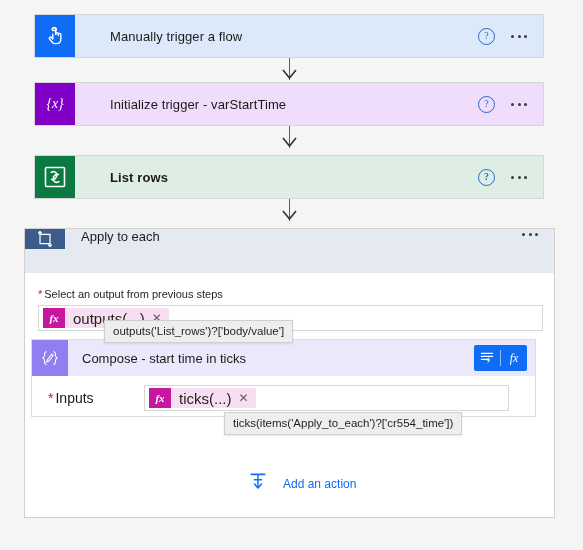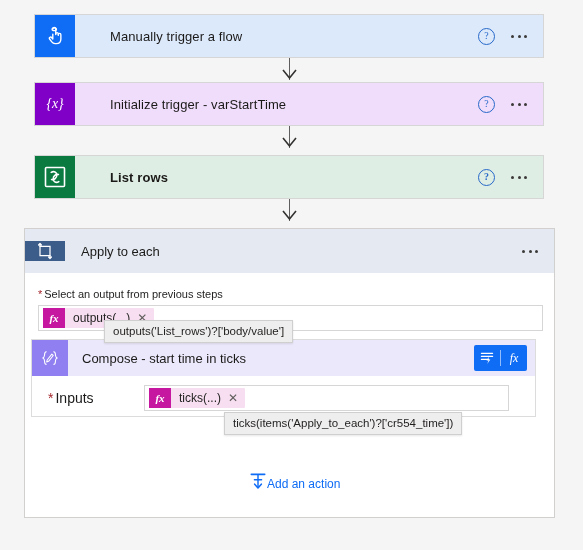--- a/index.html
+++ b/index.html
@@ -61,21 +61,21 @@
   .conn{position:absolute;width:1px;background:#605e5c;}
 
   
   .loop-container{
     position:absolute;
     border:1px solid #d2d0ce;
     background:#ffffff;
     box-sizing:border-box;
   }
   .loop-header{
-    display:flex;align-items:center;height:44px;
+    display:flex;align-items:flex-start;height:44px;
     background:#e4e9f2;
   }
   .loop-header .icon{width:40px;min-width:40px;background:#3c5c8a;display:flex;align-items:center;justify-content:center;}
   .loop-header .title{flex:1;display:flex;align-items:center;padding-left:16px;font-size:13px;}
   .loop-header .actions{display:flex;align-items:center;padding-right:14px;}
 
   .field-label{
     font-size:11px;color:#201f1e;
     margin:0 0 5px 0;
   }
@@ -99,21 +99,21 @@
   }
   .chip .fx{
     width:22px;height:20px;
     background:#c5179f;
     color:#fff;
     display:flex;align-items:center;justify-content:center;
     font-family:"Liberation Serif", serif;
     font-style:italic;font-weight:bold;font-size:11px;
   }
   .chip .ctext{
-    padding:0 7px 0 8px;font-size:12px;color:#201f1e;white-space:nowrap;
+    padding:0 7px 0 8px;font-size:15px;color:#201f1e;white-space:nowrap;
   }
   .chip .cx{
     padding-right:7px;color:#605e5c;font-size:12px;line-height:1;cursor:pointer;
   }
 
   
   .tooltip{
     position:absolute;
     background:#efeeee;
     border:1px solid #d0cfcf;
@@ -157,21 +157,21 @@
     padding:9px 0 10px 0;
   }
   .inputs-label{
     width:112px;min-width:112px;padding-left:16px;box-sizing:border-box;
     font-size:14px;
   }
 
   
   .add-action{
     position:absolute;
-    display:flex;align-items:center;gap:0;
+    display:flex;align-items:center;gap:16px;
     color:#0f6cf5;font-size:12px;cursor:pointer;
   }
 </style>
 </head>
 <body>
 
 <div class="canvas">
 
   <div class="card" style="left:34px;top:14px;width:510px;background:#dce9fb;">
     <div class="icon" style="background:#0f6cf5;">

